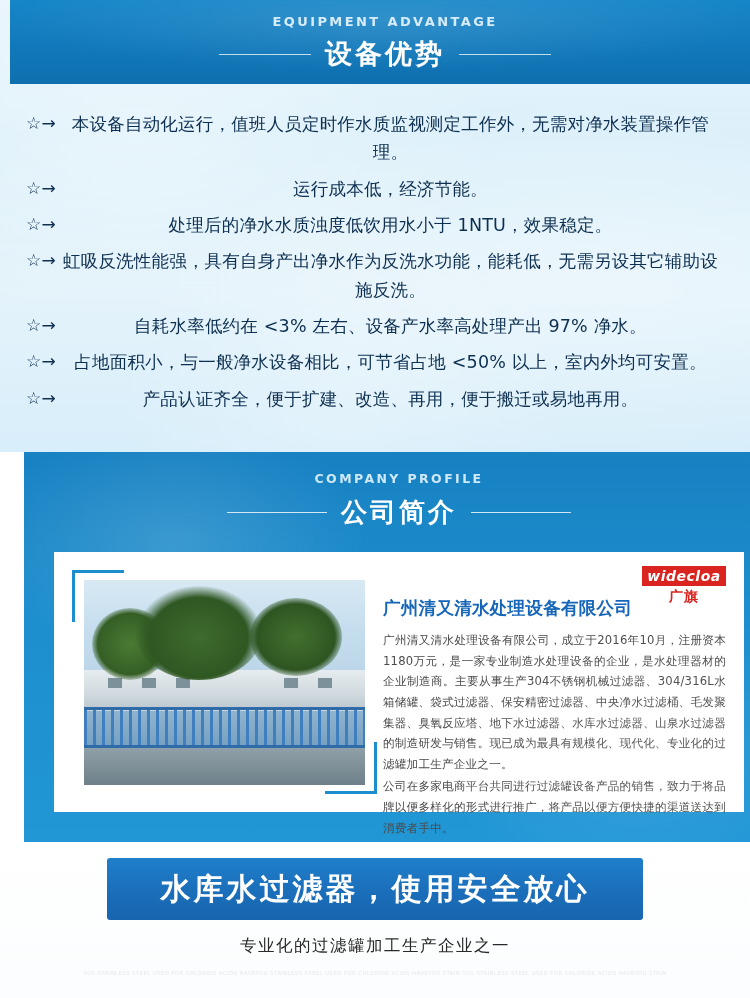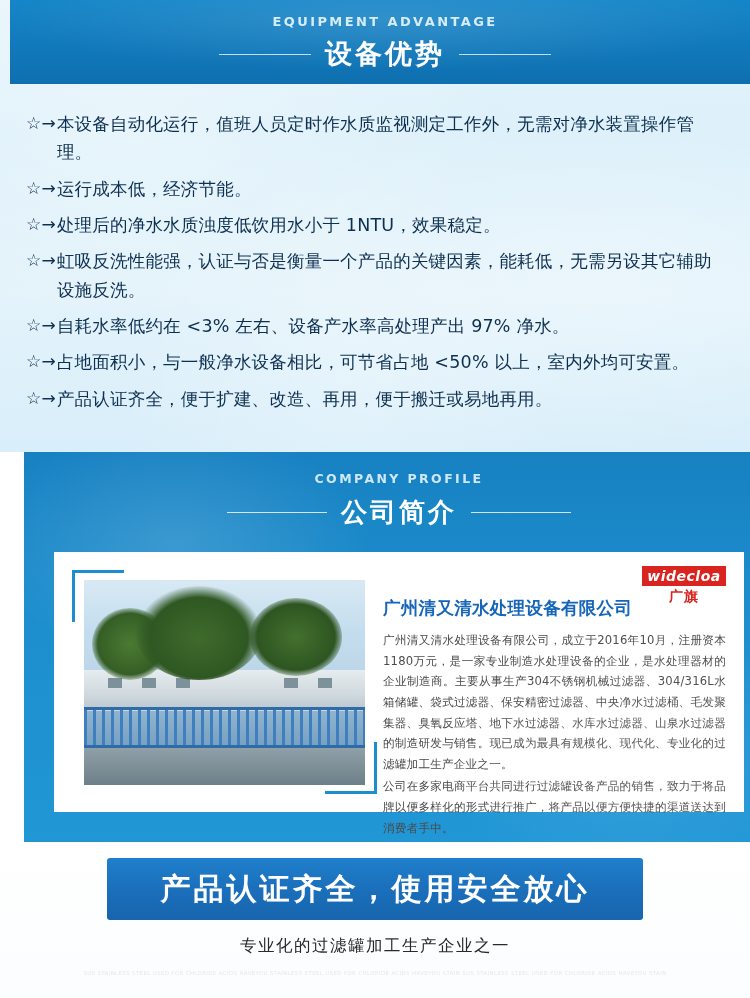--- a/index.html
+++ b/index.html
@@ -82,21 +82,21 @@
     margin-bottom: 8px;
     letter-spacing: 0.2px;
   }
   .adv-star {
     flex: 0 0 auto;
     white-space: nowrap;
     color: #0d2f50;
     font-size: 17px;
     padding-right: 1px;
   }
-  .adv-text { flex: 1 1 auto; }
+  .adv-text { flex: 1 1 auto; text-align: center; }
 
   
   .profile {
     width: 750px;
     height: 390px;
     background: linear-gradient(180deg, #1781c2 0%, #1d8ecd 40%, #1f93d2 75%, #2197d6 100%);
     position: relative;
     overflow: hidden;
     margin-left: 24px;
   }
@@ -309,21 +309,21 @@
       <div class="adv-item">
         <span class="adv-star">☆→</span>
         <span class="adv-text">运行成本低，经济节能。</span>
       </div>
       <div class="adv-item">
         <span class="adv-star">☆→</span>
         <span class="adv-text">处理后的净水水质浊度低饮用水小于 1NTU，效果稳定。</span>
       </div>
       <div class="adv-item">
         <span class="adv-star">☆→</span>
-        <span class="adv-text">虹吸反洗性能强，认证与否是衡量一个产品的关键因素，能耗低，无需另设其它辅助设施反洗。</span>
+        <span class="adv-text">虹吸反洗性能强，具有自身产出净水作为反洗水功能，能耗低，无需另设其它辅助设施反洗。</span>
       </div>
       <div class="adv-item">
         <span class="adv-star">☆→</span>
         <span class="adv-text">自耗水率低约在 &lt;3% 左右、设备产水率高处理产出 97% 净水。</span>
       </div>
       <div class="adv-item">
         <span class="adv-star">☆→</span>
         <span class="adv-text">占地面积小，与一般净水设备相比，可节省占地 &lt;50% 以上，室内外均可安置。</span>
       </div>
       <div class="adv-item">
@@ -368,20 +368,20 @@
         </div>
         <div class="pf-title">广州清又清水处理设备有限公司</div>
         <p class="pf-para">广州清又清水处理设备有限公司，成立于2016年10月，注册资本1180万元，是一家专业制造水处理设备的企业，是水处理器材的企业制造商。主要从事生产304不锈钢机械过滤器、304/316L水箱储罐、袋式过滤器、保安精密过滤器、中央净水过滤桶、毛发聚集器、臭氧反应塔、地下水过滤器、水库水过滤器、山泉水过滤器的制造研发与销售。现已成为最具有规模化、现代化、专业化的过滤罐加工生产企业之一。</p>
         <p class="pf-para">公司在多家电商平台共同进行过滤罐设备产品的销售，致力于将品牌以便多样化的形式进行推广，将产品以便方便快捷的渠道送达到消费者手中。</p>
       </div>
     </div>
   </section>
 
   <section class="cert">
     <div class="cert-ribbon">
-      <span class="cert-ribbon-text">产品认证齐全，使用安全放心</span>
+      <span class="cert-ribbon-text">水库水过滤器，使用安全放心</span>
     </div>
     <div class="cert-sub">专业化的过滤罐加工生产企业之一</div>
     <div class="cert-watermark">SUS STAINLESS STEEL USED FOR CHLORIDE ACIDS HAVEYOU STAINLESS STEEL USED FOR CHLORIDE ACIDS HAVEYOU STAIN
 SUS STAINLESS STEEL USED FOR CHLORIDE ACIDS HAVEYOU STAIN</div>
   </section>
 
 </div>
 
 </body></html>

